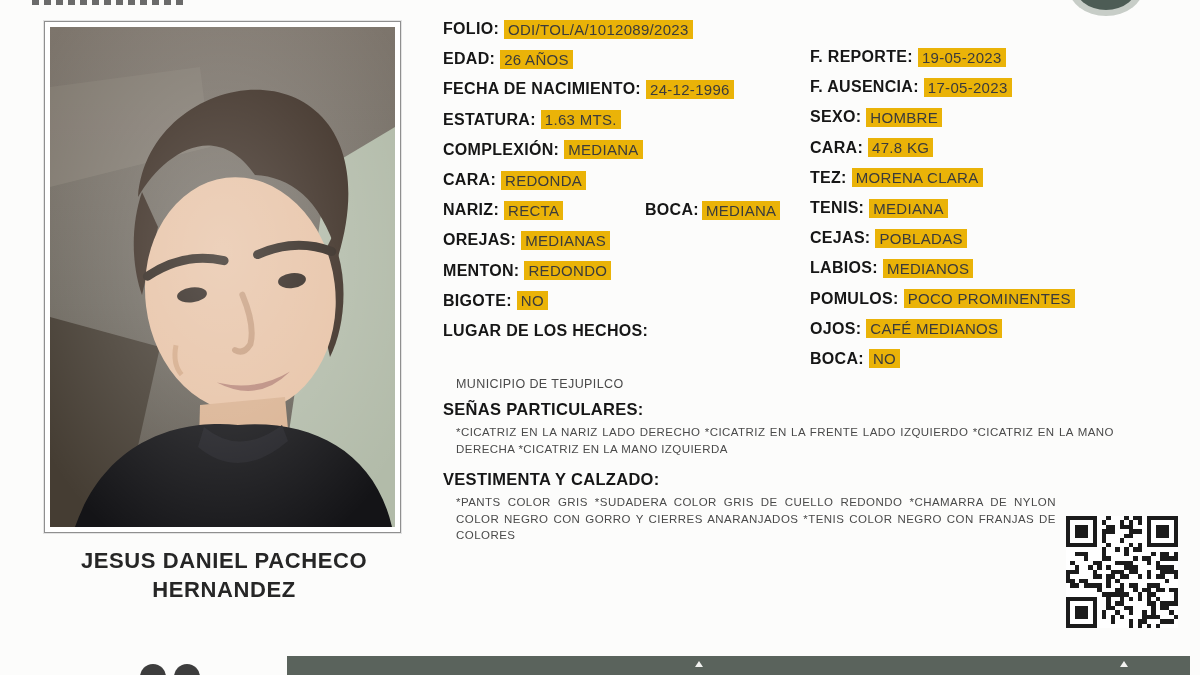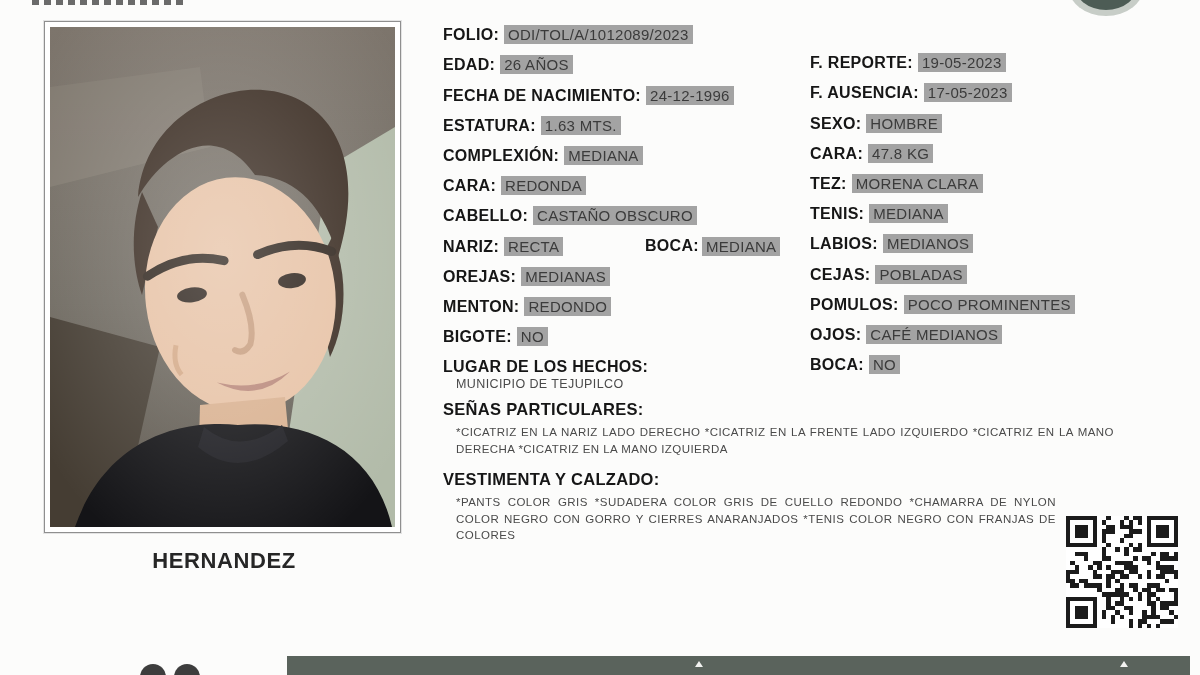--- a/index.html
+++ b/index.html
@@ -25,23 +25,23 @@
   .photo-frame svg{display:block;width:100%;height:100%;}
   
   .name{
     position:absolute;left:18px;top:546px;width:412px;text-align:center;
     font-weight:bold;font-size:22px;line-height:29px;letter-spacing:.6px;color:#262626;
   }
   
   .col{position:absolute;display:flex;flex-direction:column;}
   #left-col{left:443px;top:14px;width:680px;}
   #right-col{left:810px;top:42px;width:360px;}
-  .row{height:30.2px;display:flex;align-items:flex-end;position:relative;white-space:nowrap;}
+  .row{height:30.2px;display:flex;align-items:center;position:relative;white-space:nowrap;}
   .lbl{font-weight:bold;font-size:16px;letter-spacing:.3px;color:#161616;margin-right:5px;}
-  .val{font-size:15px;letter-spacing:.3px;color:#3b3b3b;background:#a3a3a3;padding:1px 4px;}
+  .val{font-size:15px;letter-spacing:.3px;color:#3b3b3b;background:#eab308;padding:1px 4px;}
   .pair2{position:absolute;left:202px;display:flex;align-items:center;}
   .pair2 .lbl{margin-right:3px;}
   
   .sub-val{margin:1px 0 0 13px;font-size:12.5px;letter-spacing:.4px;color:#4a4a4a;}
   .sec-label{margin-top:9px;font-weight:bold;font-size:16.5px;letter-spacing:.3px;color:#161616;height:22px;}
   .sec-text{
     margin:2px 0 0 13px;font-size:11.5px;letter-spacing:.45px;line-height:16.5px;
     color:#4a4a4a;text-align:justify;
   }
   #senas-text{width:658px;}
@@ -116,20 +116,21 @@
       </g>
 
       <path d="M150,378 L235,370 L242,445 L148,452 Z" fill="#d9b190"></path>
       <path d="M25,500 C55,415 125,392 188,398 C262,392 325,425 342,500 Z" fill="#141417"></path>
       <path d="M148,420 Q190,455 238,414 L232,398 Q190,430 154,400 Z" fill="#1d1d22"></path>
       <rect width="345" height="500" fill="url(#glow)"></rect>
     </svg>
   </div>
 
   <div class="name">
+    <div>JESUS DANIEL PACHECO</div>
     <div>HERNANDEZ</div>
   </div>
 
   <div id="left-col" class="col">
 
   <div class="row">
         <span class="lbl">FOLIO:</span>
         <span class="val">ODI/TOL/A/1012089/2023</span>
       </div>
       <div class="row">
@@ -144,24 +145,20 @@
         <span class="lbl">ESTATURA:</span>
         <span class="val">1.63 MTS.</span>
       </div>
       <div class="row">
         <span class="lbl">COMPLEXIÓN:</span>
         <span class="val">MEDIANA</span>
       </div>
       <div class="row">
         <span class="lbl">CARA:</span>
         <span class="val">REDONDA</span>
-      </div>
-      <div class="row">
-        <span class="lbl">CABELLO:</span>
-        <span class="val">CASTAÑO OBSCURO</span>
       </div>
       <div class="row">
         <span class="lbl">NARIZ:</span>
         <span class="val">RECTA</span>
         <span class="pair2">
           <span class="lbl">BOCA:</span>
           <span class="val">MEDIANA</span>
         </span>
       </div>
       <div class="row">
@@ -208,26 +205,26 @@
       </div>
       <div class="row">
         <span class="lbl">TEZ:</span>
         <span class="val">MORENA CLARA</span>
       </div>
       <div class="row">
         <span class="lbl">TENIS:</span>
         <span class="val">MEDIANA</span>
       </div>
       <div class="row">
+        <span class="lbl">CEJAS:</span>
+        <span class="val">POBLADAS</span>
+      </div>
+      <div class="row">
         <span class="lbl">LABIOS:</span>
         <span class="val">MEDIANOS</span>
-      </div>
-      <div class="row">
-        <span class="lbl">CEJAS:</span>
-        <span class="val">POBLADAS</span>
       </div>
       <div class="row">
         <span class="lbl">POMULOS:</span>
         <span class="val">POCO PROMINENTES</span>
       </div>
       <div class="row">
         <span class="lbl">OJOS:</span>
         <span class="val">CAFÉ MEDIANOS</span>
       </div>
       <div class="row">

